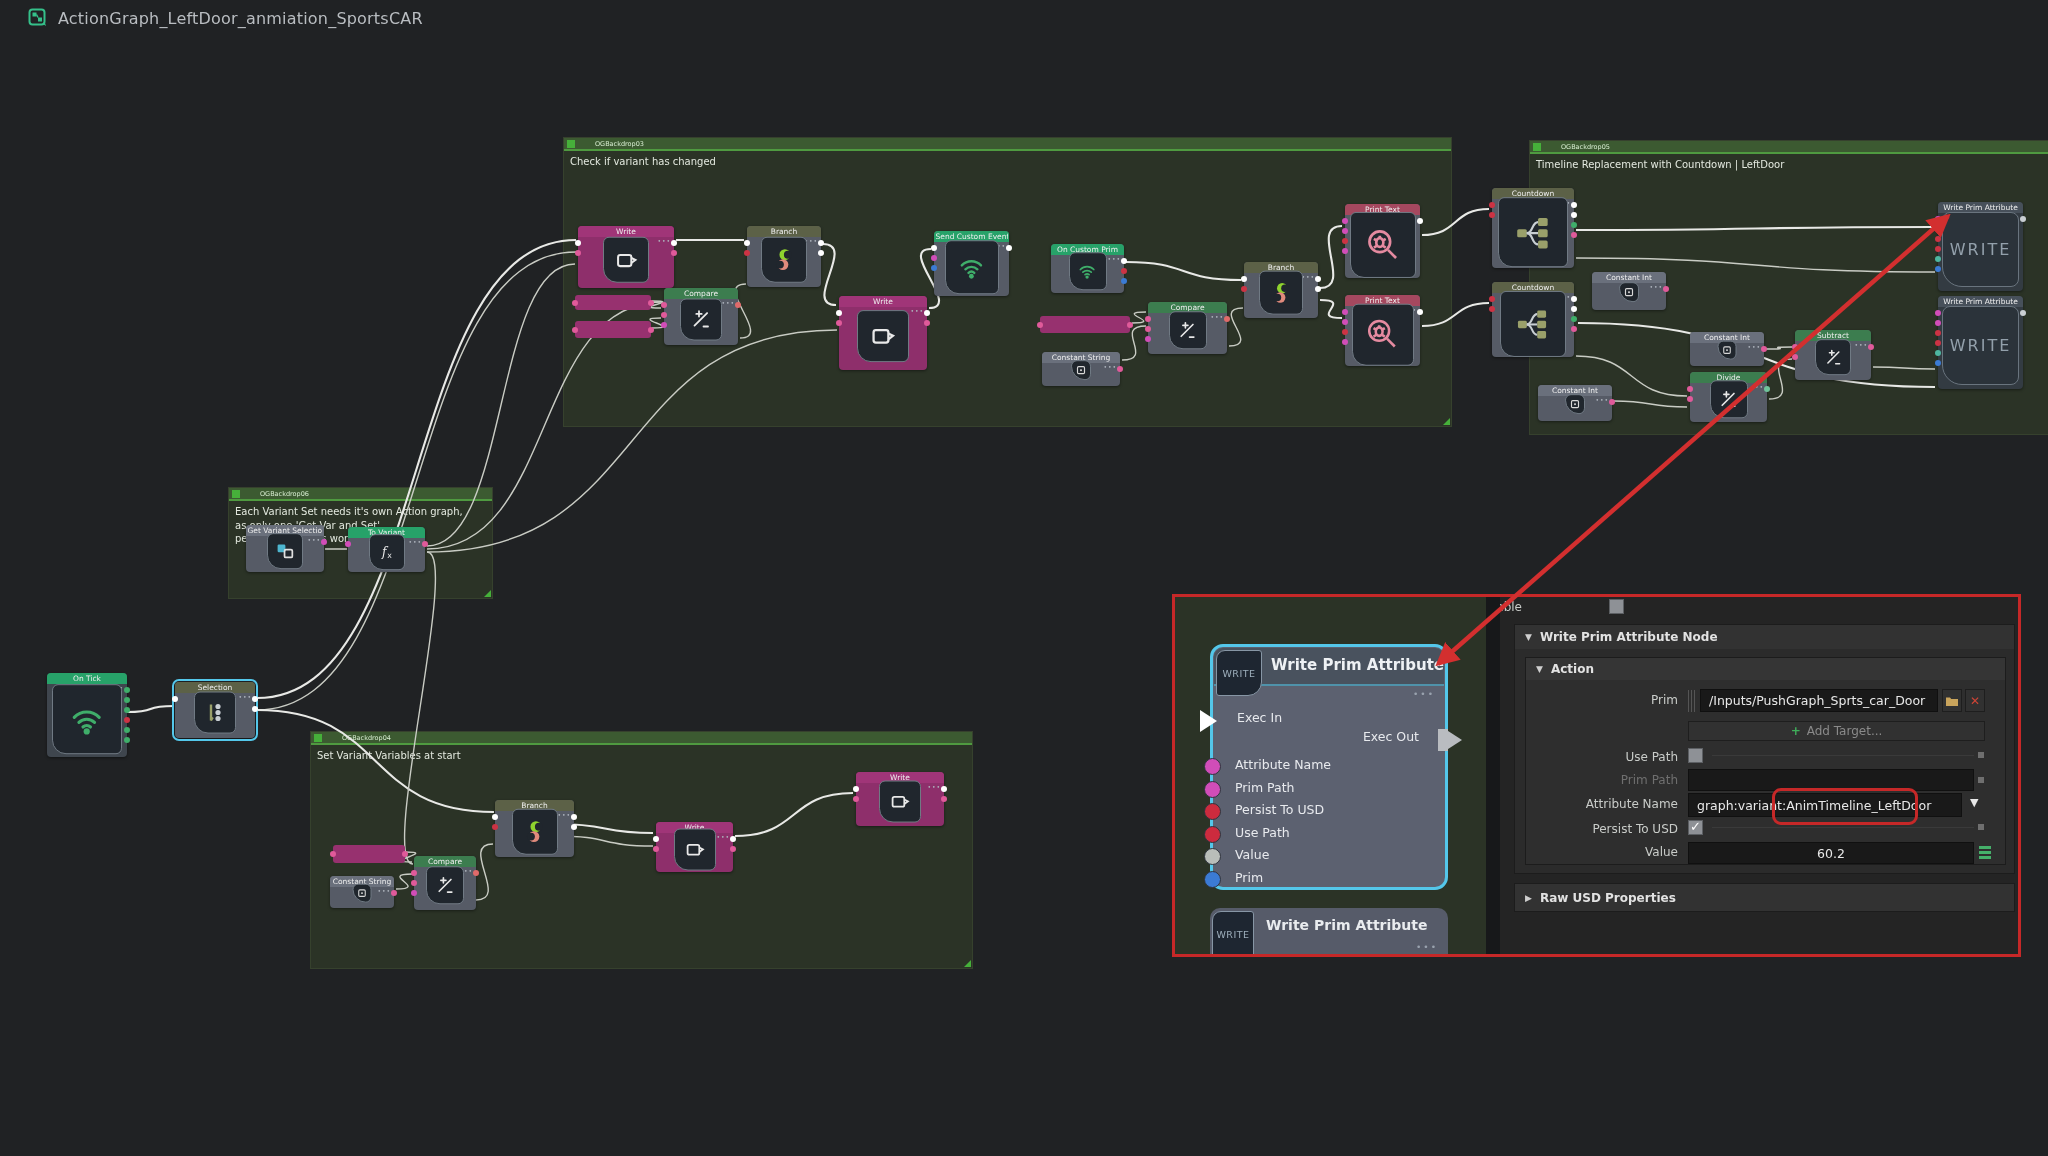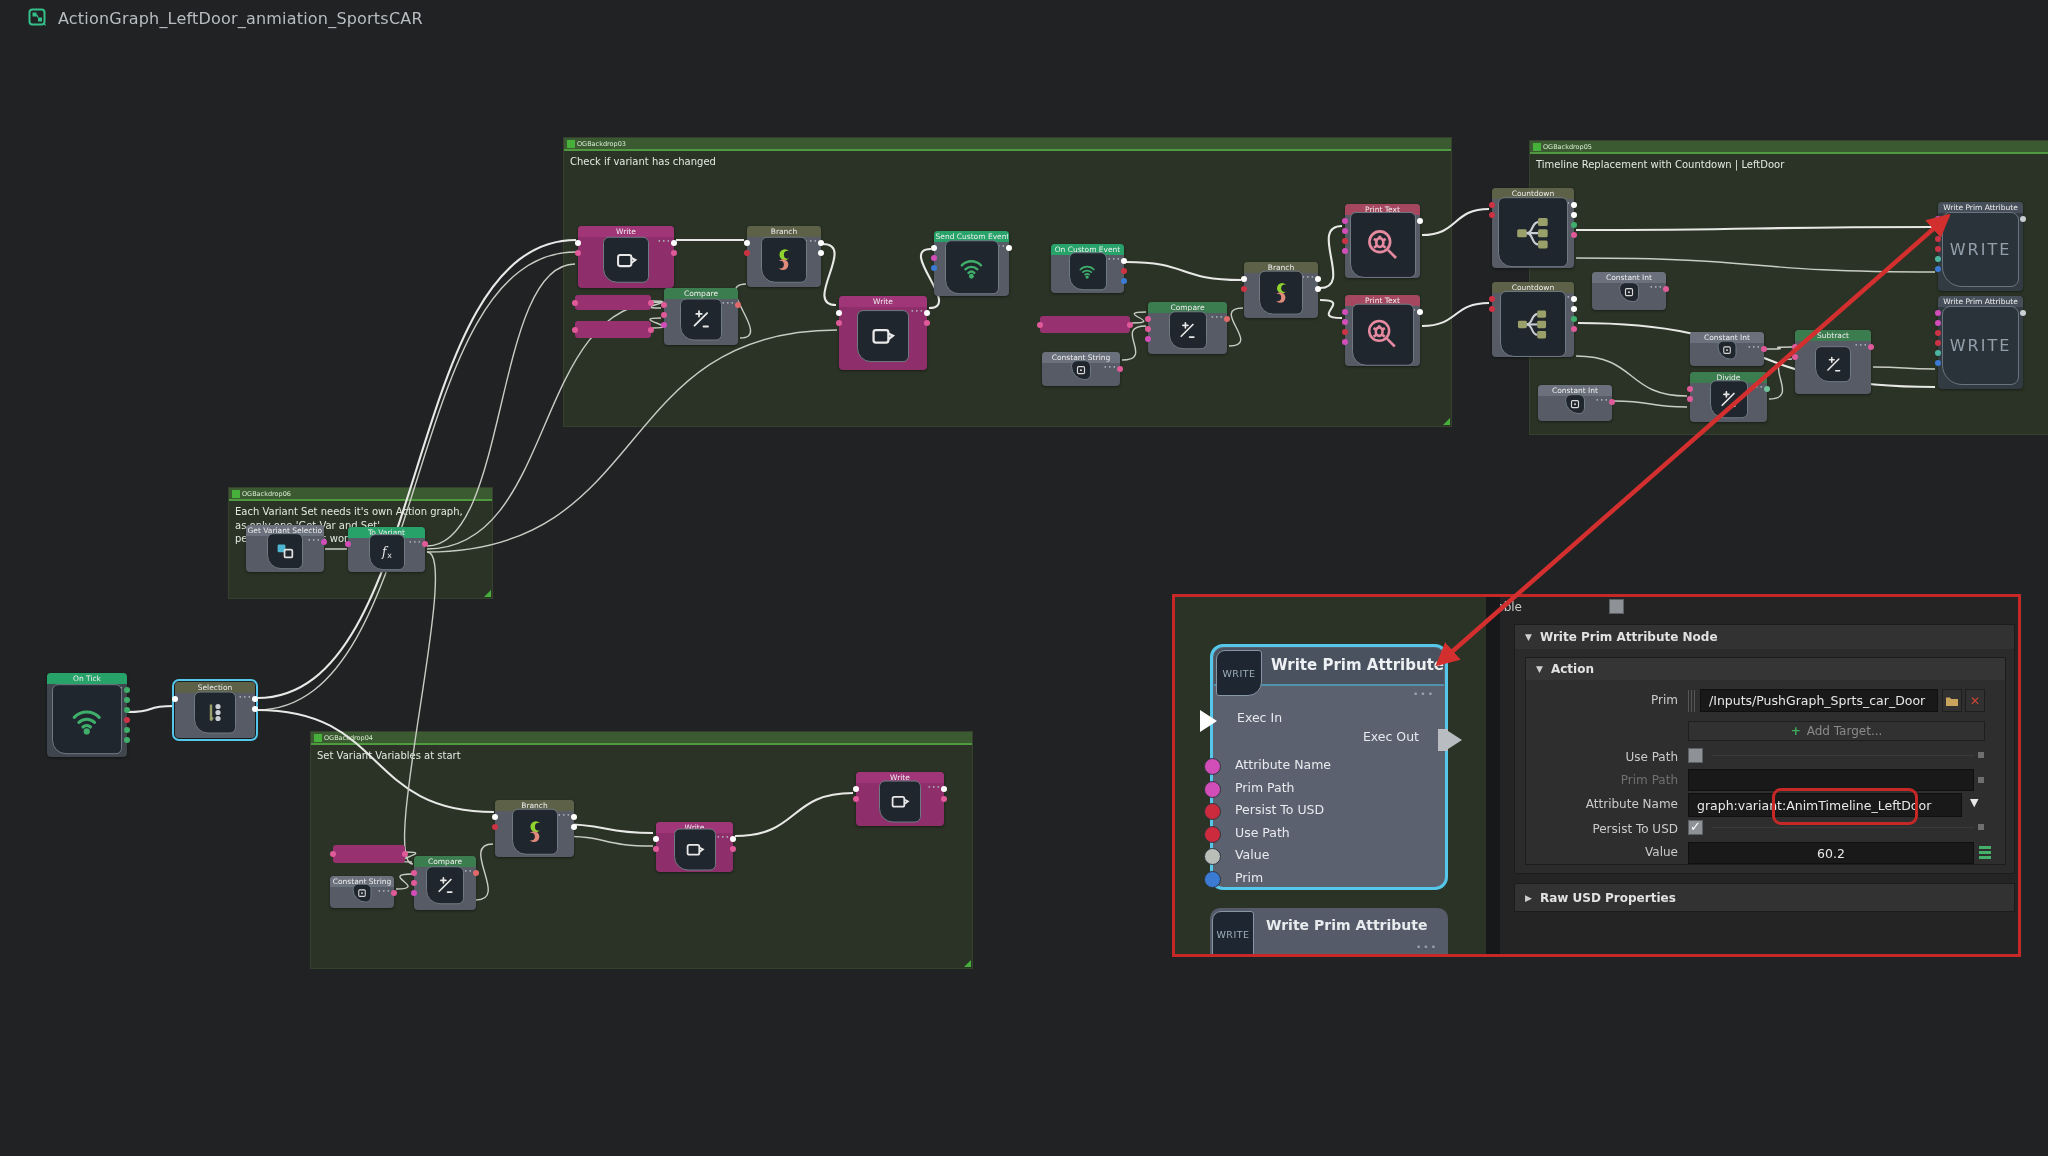--- a/index.html
+++ b/index.html
@@ -4,21 +4,21 @@
 <style>
   html,body{margin:0;padding:0;background:#191b1d;}
   #stage{position:relative;width:2048px;height:1156px;background:#202224;overflow:hidden;
          font-family:"DejaVu Sans",sans-serif;color:#ddd;}
   
   #titlebar{position:absolute;left:28px;top:8px;display:flex;align-items:center;gap:10px;z-index:50;}
   #title-text{font-size:16px;color:#b9bdc1;letter-spacing:.2px;}
   
   .backdrop{position:absolute;background:#2b3326;border:1px solid #36412d;z-index:1;}
   .bd-head{position:absolute;left:0;top:0;right:0;height:13px;background:#3c5a31;
-           border-bottom:2px solid #4f9a40;display:flex;align-items:center;gap:2px;padding-left:3px;box-sizing:border-box;}
+           border-bottom:2px solid #4f9a40;display:flex;align-items:center;gap:20px;padding-left:3px;box-sizing:border-box;}
   .bd-ico{width:8px;height:8px;background:#46b03a;flex:0 0 auto;}
   .bd-label{font-size:6.5px;color:#d6ecd0;white-space:nowrap;overflow:hidden;}
   .bd-comment{position:absolute;left:6px;top:17px;font-size:10px;color:#e3e9df;line-height:1.35;
               white-space:pre-line;max-width:92%;}
   .bd-handle{position:absolute;right:1px;bottom:1px;width:0;height:0;
              border-left:7px solid transparent;border-bottom:7px solid #46b03a;}
   
   .node{position:absolute;border-radius:4px;z-index:10;box-shadow:0 1px 3px rgba(0,0,0,.45);}
   .node.selected{outline:2px solid #54c7ea;outline-offset:1px;}
   .node-head{position:absolute;left:0;top:0;right:0;height:11px;border-radius:4px 4px 0 0;
@@ -309,21 +309,21 @@
       <circle cx="12" cy="20" r="2" fill="#3fae6a"></circle>
           </svg>
         </div>
         <span class="port" style="left: -3px; top: 14px; background: rgb(255, 255, 255);"></span>
         <span class="port" style="left: -3px; top: 24px; background: rgb(209, 77, 184);"></span>
         <span class="port" style="left: -3px; top: 34px; background: rgb(59, 123, 212);"></span>
         <span class="port" style="right: -3px; top: 14px; background: rgb(255, 255, 255);"></span>
       </div>
       <div class="node" style="left: 1051px; top: 244px; width: 73px; height: 49px; background: rgb(86, 91, 102);">
         <div class="node-head" style="background:#27a269;">
-      <span class="node-title">On Custom Event</span>
+      <span class="node-title">On Custom Prim</span>
         </div>
       <div class="node-dots">•••</div>
         <div class="node-iconwrap" style="width:28px;height:28px;padding:4px;">
           <svg width="20.16" height="20.16" viewBox="0 0 24 24">
       <g stroke="#3fae6a" stroke-width="2" stroke-linecap="round" fill="none">
       <path d="M4 11 a11 11 0 0 1 16 0"></path>
               <path d="M7 14.2 a7.3 7.3 0 0 1 10 0"></path>
               <path d="M9.6 17.2 a3.6 3.6 0 0 1 4.8 0"></path>
             </g>
       <circle cx="12" cy="20" r="2" fill="#3fae6a"></circle>
@@ -529,21 +529,21 @@
               <path d="M5 19 L19 5"></path>
       <path d="M7 6 h6 M10 3 v6"></path>
               <path d="M15 20 h5"></path>
             </g>
           </svg>
         </div>
         <span class="port" style="left: -3px; top: 14px; background: rgb(224, 90, 154);"></span>
         <span class="port" style="left: -3px; top: 24px; background: rgb(224, 90, 154);"></span>
         <span class="port" style="right: -3px; top: 14px; background: rgb(111, 196, 154);"></span>
       </div>
-      <div class="node" style="left: 1795px; top: 330px; width: 76px; height: 64px; background: rgb(86, 91, 102);">
+      <div class="node" style="left: 1795px; top: 330px; width: 76px; height: 50px; background: rgb(86, 91, 102);">
         <div class="node-head" style="background:#3c7d4f;">
       <span class="node-title">Subtract</span>
         </div>
       <div class="node-dots">•••</div>
         <div class="node-iconwrap" style="width:26px;height:26px;padding:4px;">
           <svg width="18.72" height="18.72" viewBox="0 0 24 24">
       <g stroke="#e8e8e8" stroke-width="2" stroke-linecap="round" fill="none">
               <path d="M5 19 L19 5"></path>
       <path d="M7 6 h6 M10 3 v6"></path>
               <path d="M15 20 h5"></path>

